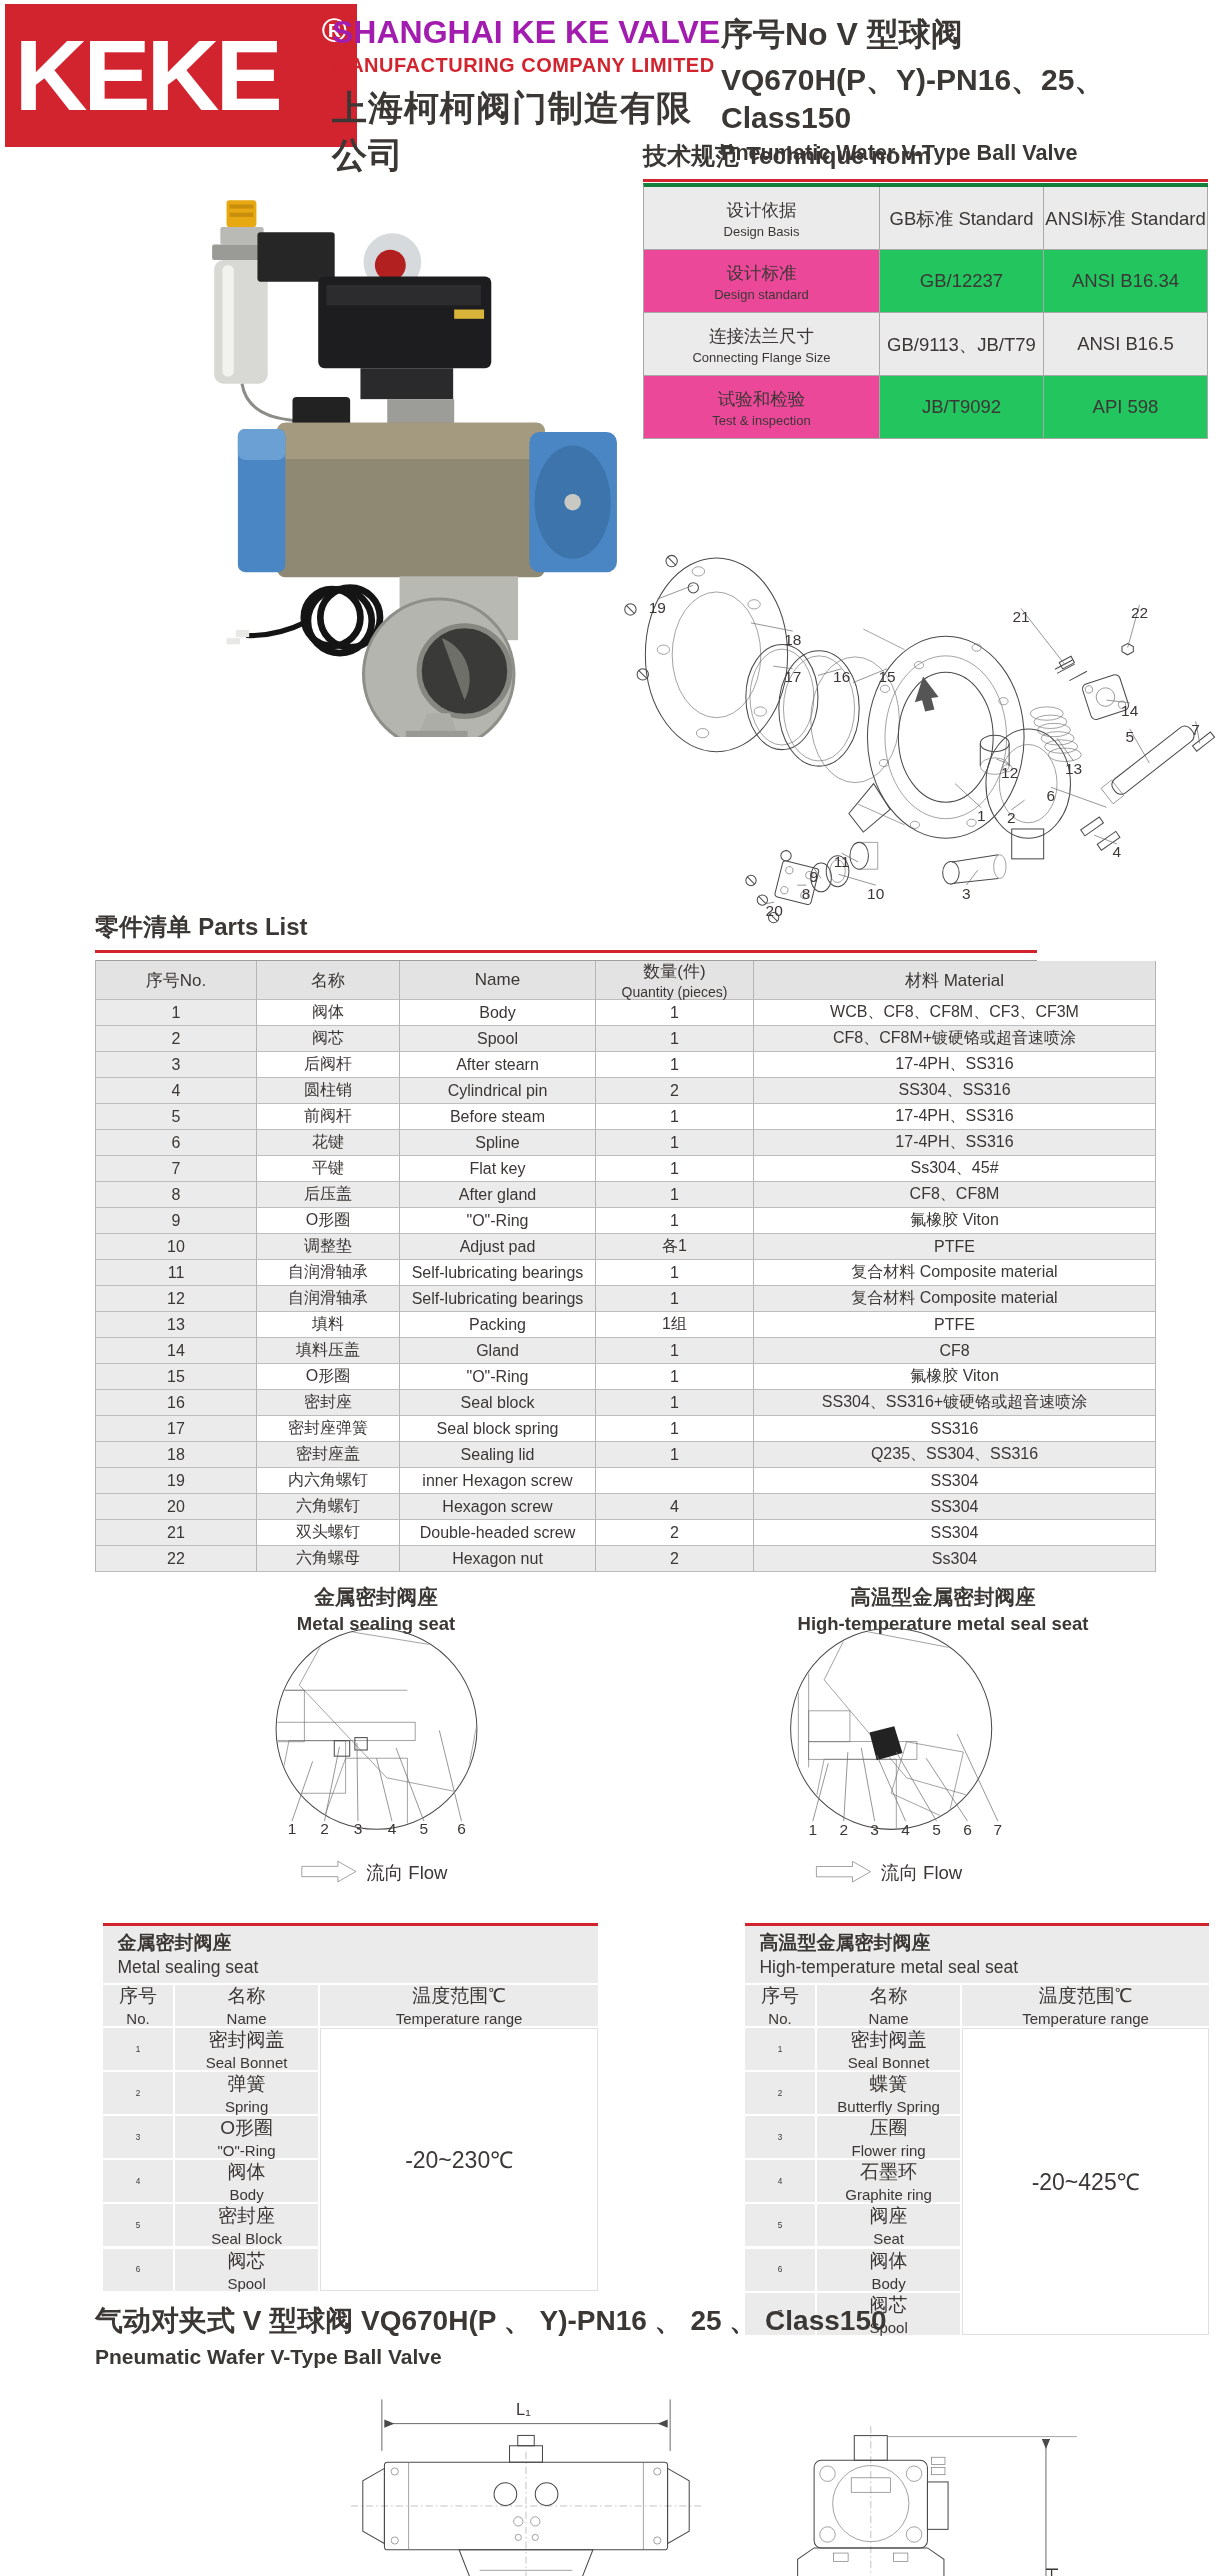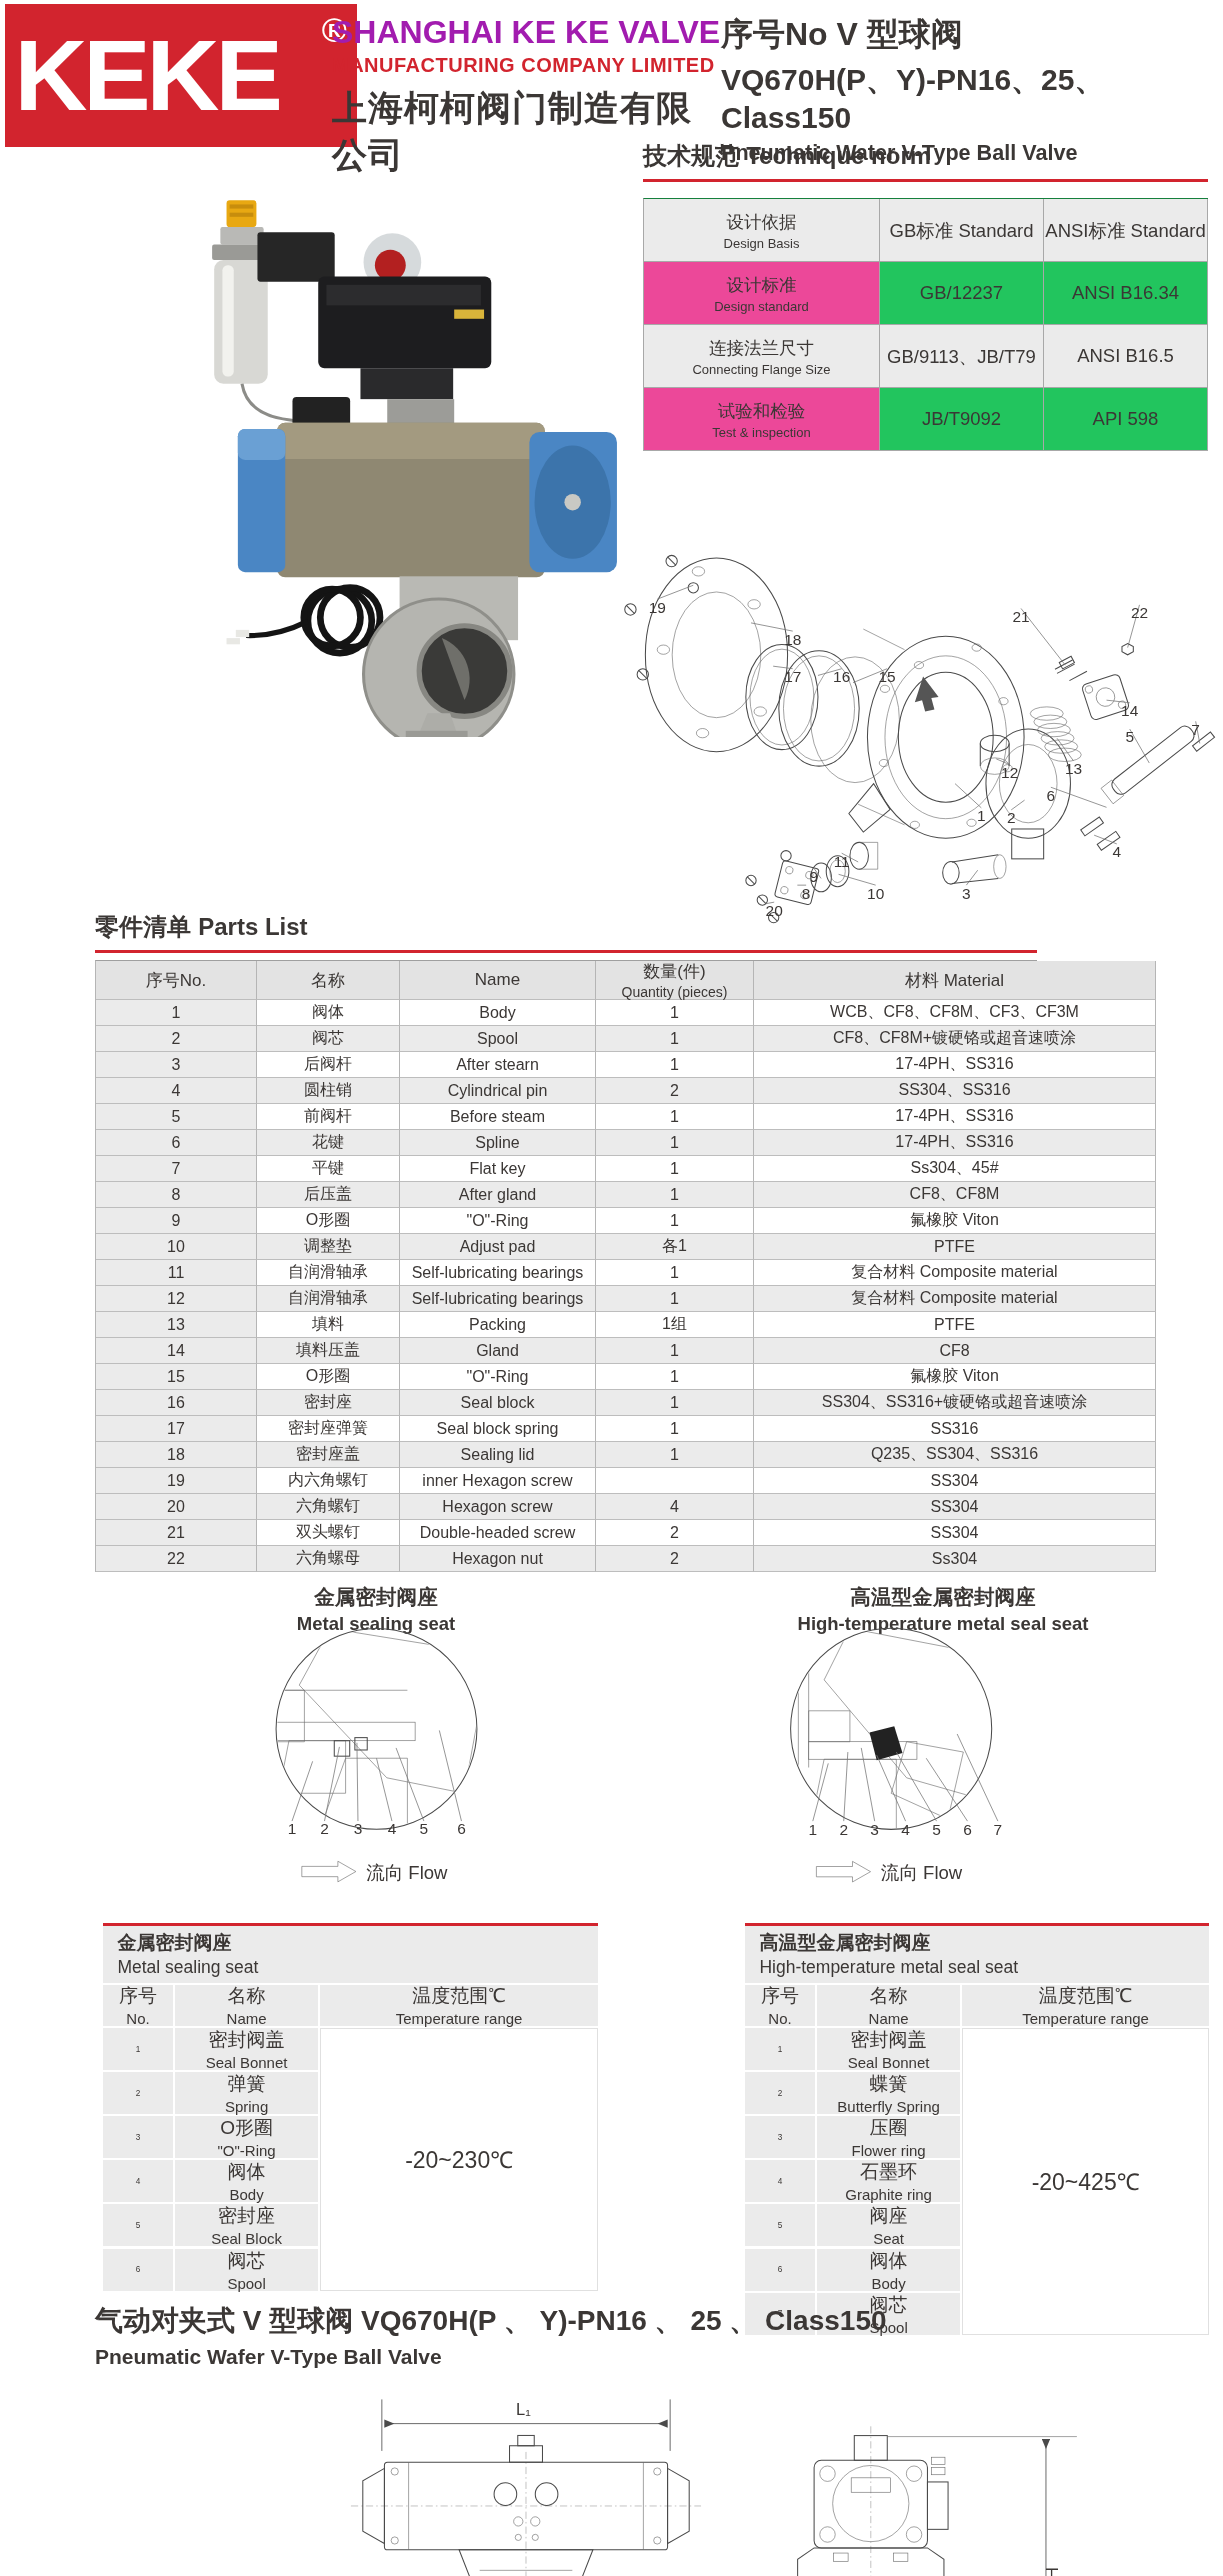--- a/index.html
+++ b/index.html
@@ -18,21 +18,21 @@
   .prod-title{left:721px;top:13.4px;width:495px;}
   .prod-title .t1{font-size:32px;font-weight:bold;}
   .prod-title .t2{font-size:30px;font-weight:bold;margin-top:3.1px;}
   .prod-title .t3{font-size:21.6px;font-weight:bold;margin-top:4.1px;}
   
   .sec-head{font-size:24px;font-weight:bold;color:#3b3735;}
   .sec-head .en{margin-left:7.2px;}
   .redline{background:#d2242e;height:3.1px;}
   
   .tech-wrap{left:643px;top:140px;width:565px;}
-  .tech-table{margin-top:16px;border-left:1px solid #a8a8a8;border-top:1px solid #15803d;}
+  .tech-table{margin-top:1px;border-left:1px solid #a8a8a8;border-top:4px solid #15803d;}
   .t-row{display:grid;grid-template-columns:236px 164px 164px;}
   .t-cell{border-right:1px solid #a8a8a8;border-bottom:1px solid #a8a8a8;
           display:flex;flex-direction:column;align-items:center;justify-content:center;
           height:62px;text-align:center;background:#22c55e;}
   .t-cell .cn{font-size:17.5px;}
   .t-cell .en{font-size:13px;margin-top:2.1px;}
   .t-val{font-size:18.5px;}
   .t-row:nth-child(odd) .t-cell{background:#ebebeb;}
   .t-row .t-label{background:#ec4899;}
   

